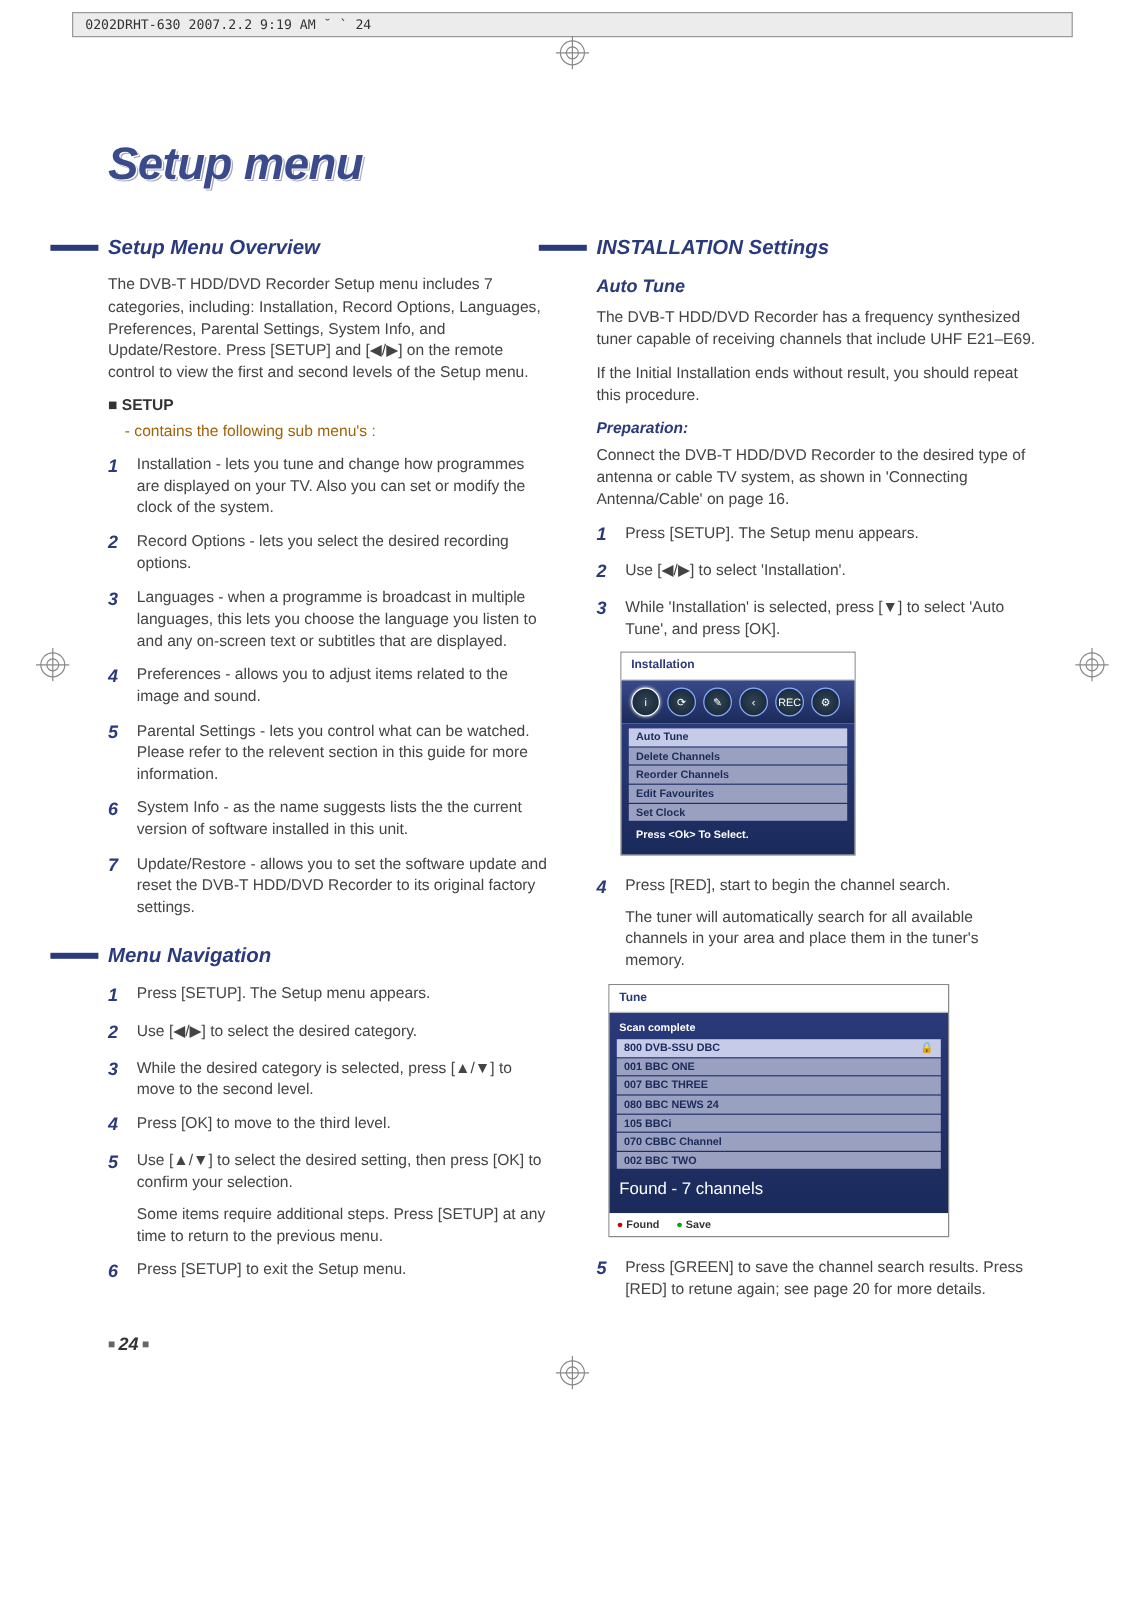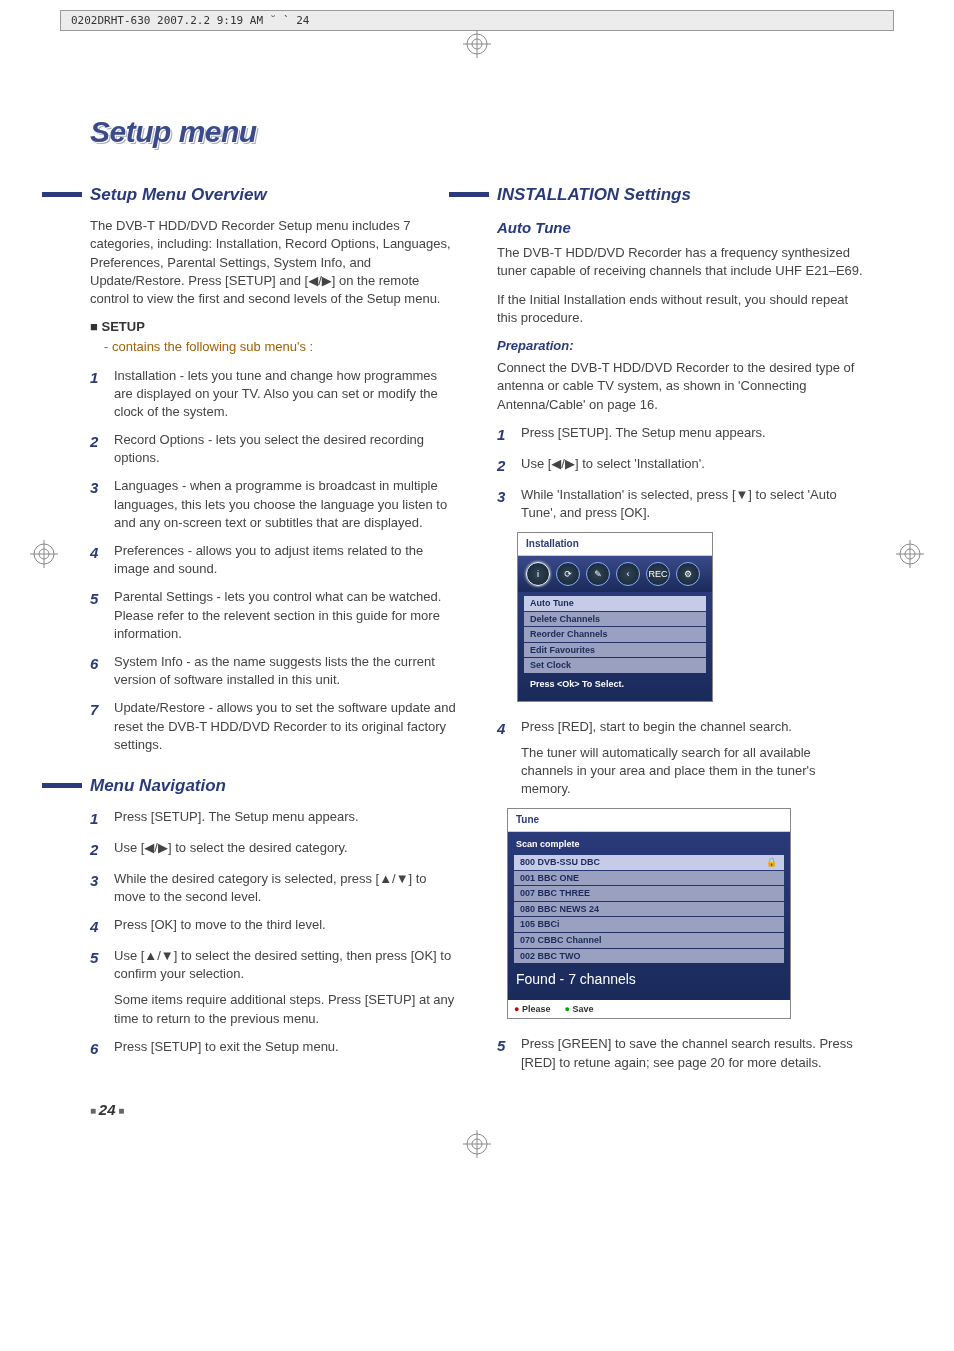--- a/index.html
+++ b/index.html
@@ -20,21 +20,21 @@
     font-size: 11px;
     font-family: monospace;
     color: #333;
   }
   .page {
     padding: 80px 90px 40px 90px;
     position: relative;
   }
   .page-title {
     font-family: Arial, Helvetica, sans-serif;
-    font-size: 30px;
+    font-size: 38px;
     font-weight: bold;
     font-style: italic;
     color: #3a4a8a;
     text-shadow: 1px 1px 0 #fff, 2px 2px 0 #aab;
     margin-bottom: 30px;
     letter-spacing: -0.5px;
   }
   .columns {
     display: flex;
     gap: 40px;
@@ -380,21 +380,21 @@
             </div>
           <div class="osd2-row">
               <span>070 CBBC Channel</span>
             </div>
           <div class="osd2-row">
               <span>002 BBC TWO</span>
             </div>
           <div class="osd2-found">Found - 7 channels</div>
         </div>
         <div class="osd2-btns">
-          <span><span class="dot-r">●</span> <span>Please</span></span>
+          <span><span class="dot-r">●</span> <span>Found</span></span>
           <span><span class="dot-g">●</span> <span>Save</span></span>
         </div>
       </div>
 
       <ol class="numlist">
         <li>
             <span class="num">5</span>
             <span class="li-body">Press [GREEN] to save the channel search results. Press [RED] to retune again; see page 20 for more details.</span>
           </li>
       </ol>

